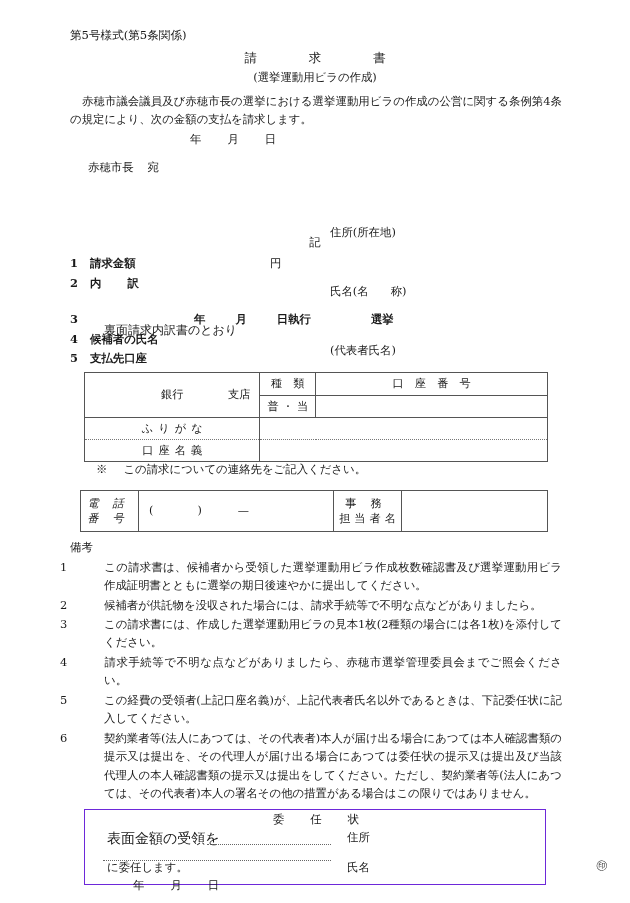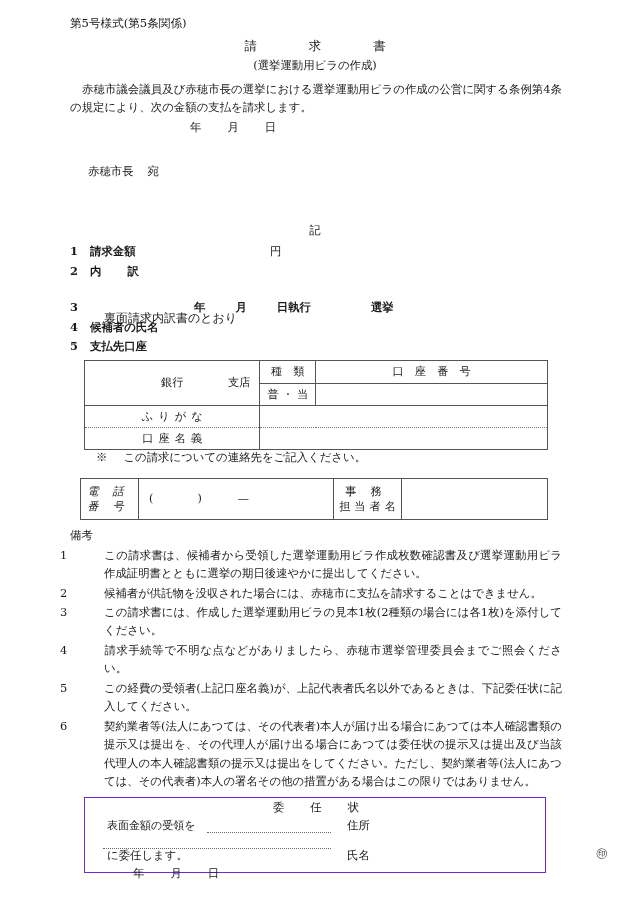--- a/index.html
+++ b/index.html
@@ -12,21 +12,21 @@
     height: 903px;
     position: relative;
     font-family: "DejaVu Serif", "Liberation Serif", serif;
     color: #1a1a1a;
     font-size: 11.4px;
     line-height: 1.0;
     overflow: hidden;
   }
   .page {
     position: absolute;
-    left: 0; top: 0;
+    left: 0; top: 12px;
     width: 630px;
     height: 765px;
   }
   .abs { position: absolute; white-space: pre; }
 
   
   .form-no { left: 70px; top: 18px; font-size: 11.6px; }
   .doc-title {
     left: 0; top: 40px; width: 630px;
     text-align: center; font-size: 12.4px;
@@ -41,21 +41,21 @@
     left: 70px; top: 80px; width: 492px;
     white-space: normal;
     text-align: justify;
     text-justify: inter-character;
     line-height: 1.62;
     font-size: 11.4px;
   }
   .intro .ind { display: inline-block; width: 12px; }
   .date-line { left: 190px; top: 122px; font-size: 11.4px; }
   .date-line .g { display: inline-block; width: 26px; }
-  .addressee { left: 88px; top: 150px; font-size: 11.4px; margin-top: 16px; }
+  .addressee { left: 88px; top: 150px; font-size: 11.4px; }
   .addressee .g { display: inline-block; width: 14px; }
 
   .sender-block { left: 330px; top: 172px; font-size: 11.4px; line-height: 1.72; }
   .sender-block .g { display: inline-block; width: 22px; }
 
   .ki { left: 0; top: 225px; width: 630px; text-align: center; font-size: 11.4px; }
 
   
   .item { left: 70px; font-size: 11.4px; font-weight: bold; }
   .item .num { display: inline-block; width: 20px; }
@@ -175,21 +175,21 @@
     font-family: Liberation Serif, serif;
   }
   .poa-title {
     position: absolute;
     left: 0; top: 4px;
     width: 462px;
     text-align: center;
     font-size: 11.4px;
   }
   .poa-title .sp { display: inline-block; width: 26px; }
-  .poa-l1 { position: absolute; left: 22px; top: 22px; font-size: 11px; }
+  .poa-l1 { position: absolute; left: 22px; top: 22px; font-size: 14px; }
   .poa-dot1 {
     position: absolute;
     left: 122px; top: 34px;
     width: 124px;
     border-bottom: 1px dotted #666;
   }
   .poa-dot2 {
     position: absolute;
     left: 18px; top: 50px;
     width: 228px;
@@ -212,20 +212,25 @@
   <div class="abs doc-title"><span>請</span><span class="sp"></span><span>求</span><span class="sp"></span><span>書</span></div>
 
   <div class="abs doc-subtitle">(選挙運動用ビラの作成)</div>
 
   <div class="abs intro"><span class="ind"></span><span>赤穂市議会議員及び赤穂市長の選挙における選挙運動用ビラの作成の公営に関する条例第4条の規定により、次の金額の支払を請求します。</span></div>
 
   <div class="abs date-line"><span>年</span><span class="g"></span><span>月</span><span class="g"></span><span>日</span></div>
 
   <div class="abs addressee"><span>赤穂市長</span><span class="g"></span><span>宛</span></div>
 
+  <div class="abs sender-block">
+    <div>住所(所在地)</div>
+    <div><span>氏名(名</span><span class="g"></span><span>称)</span></div>
+    <div>(代表者氏名)</div>
+  </div>
 
   <div class="abs ki">記</div>
 
   <div class="abs item i1"><span class="num">1</span><span>請求金額</span></div>
   <div class="abs yen">円</div>
 
   <div class="abs item i2"><span class="num">2</span><span>内</span><span class="gap-s"></span><span>訳</span></div>
   <div class="abs i2sub">裏面請求内訳書のとおり</div>
 
   <div class="abs item i3"><span class="num">3</span><span class="gap-xl"></span><span>年</span><span class="gap-m"></span><span>月</span><span class="gap-m"></span><span>日執行</span><span class="gap-l"></span><span>選挙</span></div>
@@ -268,21 +273,21 @@
       <td class="phone-val" style="width:184px;"><span>(</span><span class="p1"></span><span>)</span><span class="p2"></span><span>—</span></td>
       <td class="twoline" style="width:63px;"><span class="w">事務</span><br><span>担当者名</span></td>
       <td></td>
     </tr>
   </tbody>
     </table>
 
   <div class="abs remarks-title">備考</div>
 
   <div class="remark r1"><span class="num">1</span><span>この請求書は、候補者から受領した選挙運動用ビラ作成枚数確認書及び選挙運動用ビラ作成証明書とともに選挙の期日後速やかに提出してください。</span></div>
-  <div class="remark r2"><span class="num">2</span><span>候補者が供託物を没収された場合には、赤穂市に支払を請求することはできません。</span></div>
+  <div class="remark r2"><span class="num">2</span><span>候補者が供託物を没収された場合には、請求手続等で不明な点などがありましたら。</span></div>
   <div class="remark r3"><span class="num">3</span><span>この請求書には、作成した選挙運動用ビラの見本1枚(2種類の場合には各1枚)を添付してください。</span></div>
   <div class="remark r4"><span class="num">4</span><span>請求手続等で不明な点などがありましたら、赤穂市選挙管理委員会までご照会ください。</span></div>
   <div class="remark r5"><span class="num">5</span><span>この経費の受領者(上記口座名義)が、上記代表者氏名以外であるときは、下記委任状に記入してください。</span></div>
   <div class="remark r6"><span class="num">6</span><span>契約業者等(法人にあつては、その代表者)本人が届け出る場合にあつては本人確認書類の提示又は提出を、その代理人が届け出る場合にあつては委任状の提示又は提出及び当該代理人の本人確認書類の提示又は提出をしてください。ただし、契約業者等(法人にあつては、その代表者)本人の署名その他の措置がある場合はこの限りではありません。</span></div>
 
   <div class="poa">
     <div class="poa-title"><span>委</span><span class="sp"></span><span>任</span><span class="sp"></span><span>状</span></div>
 
     <div class="poa-l1">表面金額の受領を</div>
     <div class="poa-dot1"></div>

